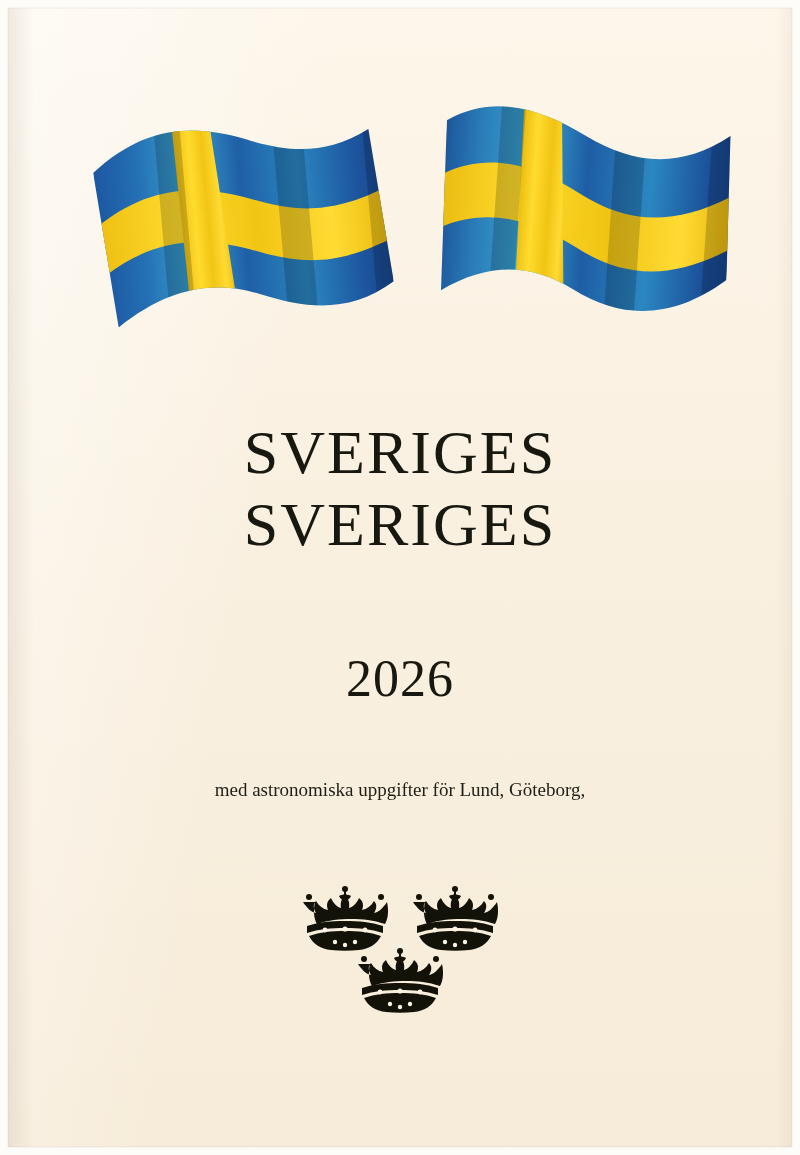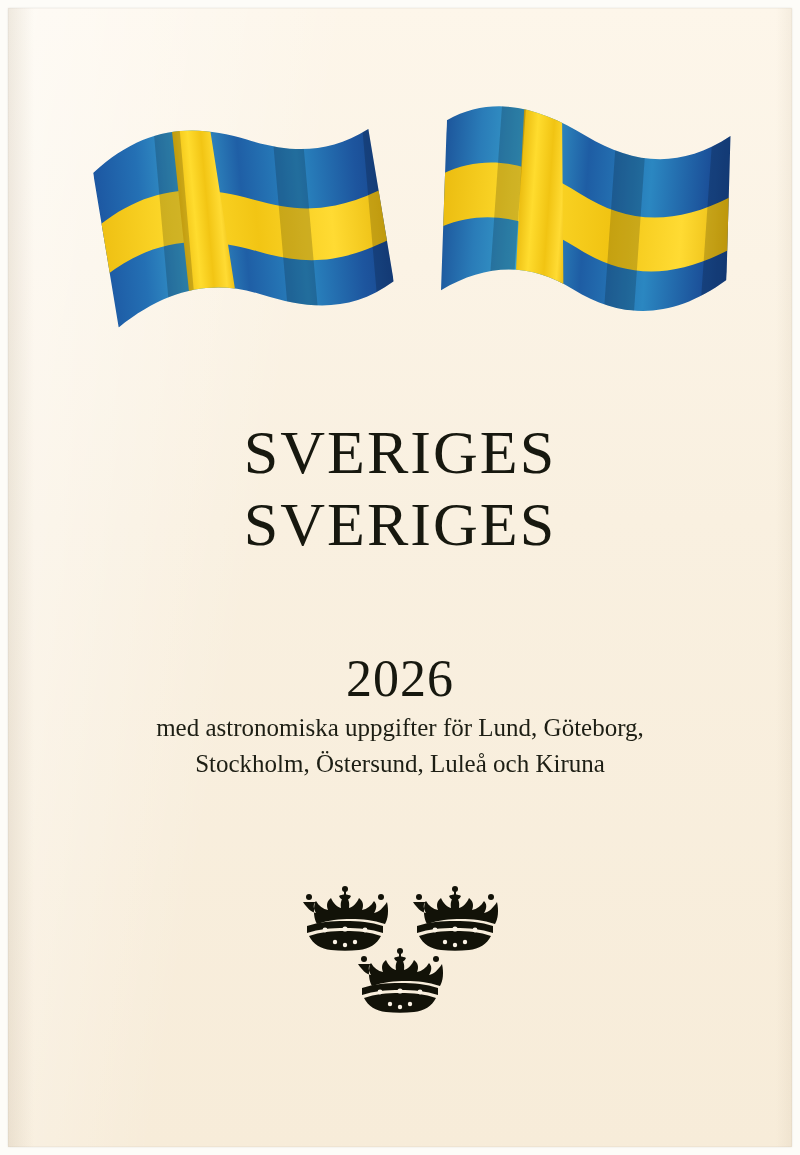--- a/index.html
+++ b/index.html
@@ -96,22 +96,23 @@
   }
   .year {
     margin-top: 88px;
     font-family: "Liberation Serif", serif;
     font-size: 52px;
     line-height: 62px;
     letter-spacing: 1px;
     color: #17180f;
   }
   .subtitle {
+    margin-top: 62px;
     font-family: "Liberation Serif", serif;
-    font-size: 25px;
+    font-size: 19px;
     line-height: 36px;
     color: #1d1e14;
   }
 
   
   .crowns {
     position: absolute;
     left: 0;
     top: 868px;
     width: 784px;
@@ -244,21 +245,20 @@
         </svg>
       </div>
     </div>
 
     <div class="title-block">
       <div class="title-line">SVERIGES</div>
       <div class="title-line">SVERIGES</div>
       <div class="year">2026</div>
       <div class="subtitle">
         <div>med astronomiska uppgifter för Lund, Göteborg,</div>
-        <div>Stockholm, Östersund, Luleå och Kiruna</div>
       </div>
     </div>
 
     <div class="crowns">
       <div class="crowns-inner">
 
         <div class="crown crown-a">
           <svg width="100" height="68" viewBox="0 0 100 68">
             <g fill="#121208">
 

